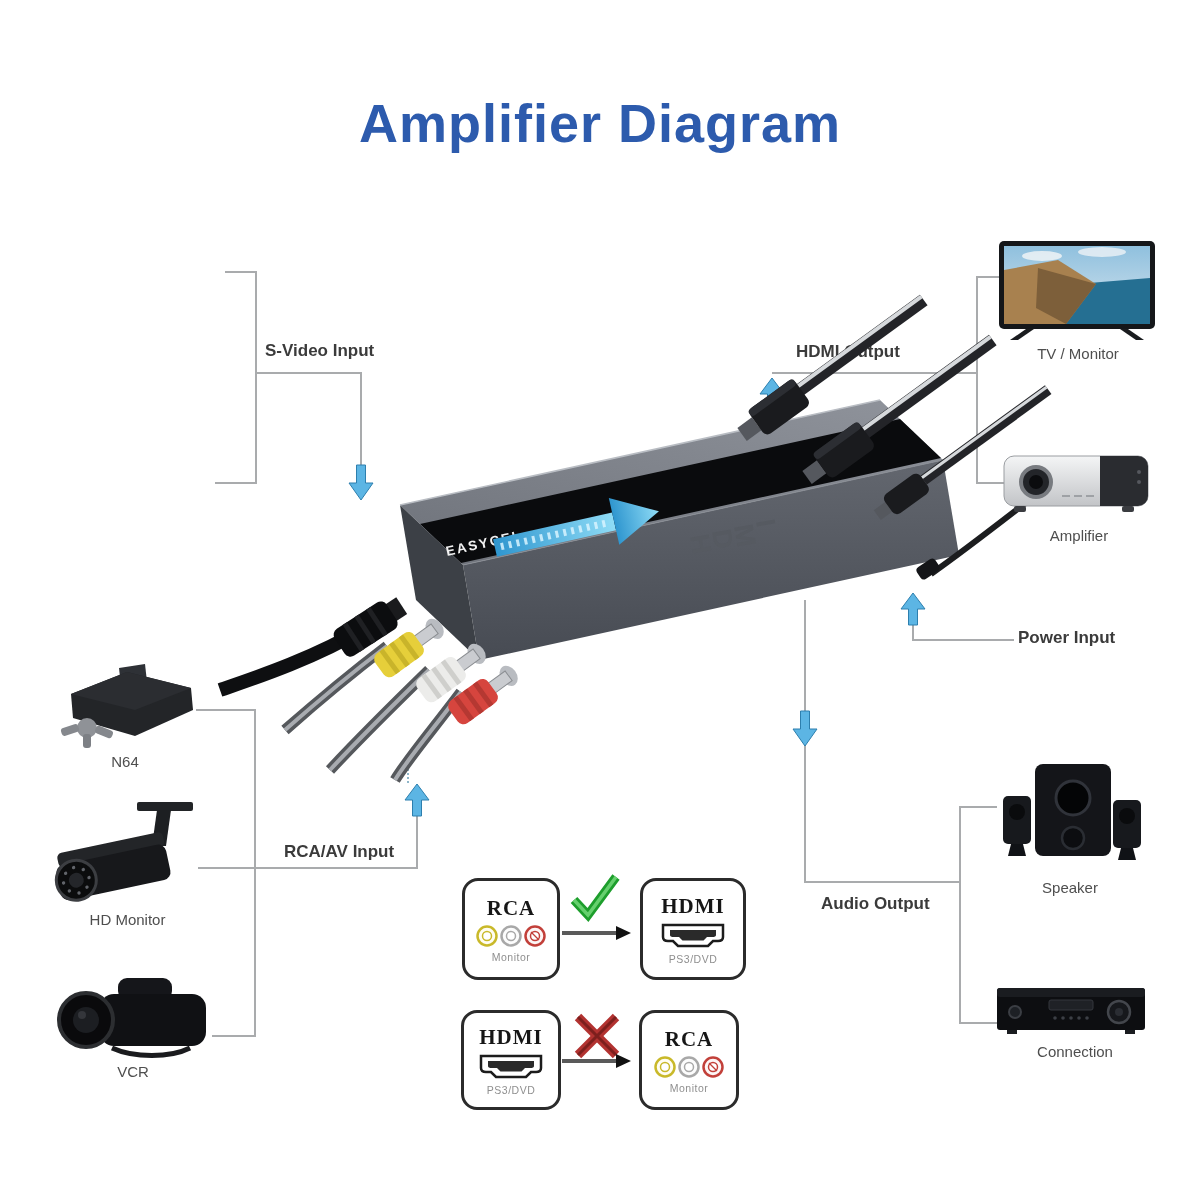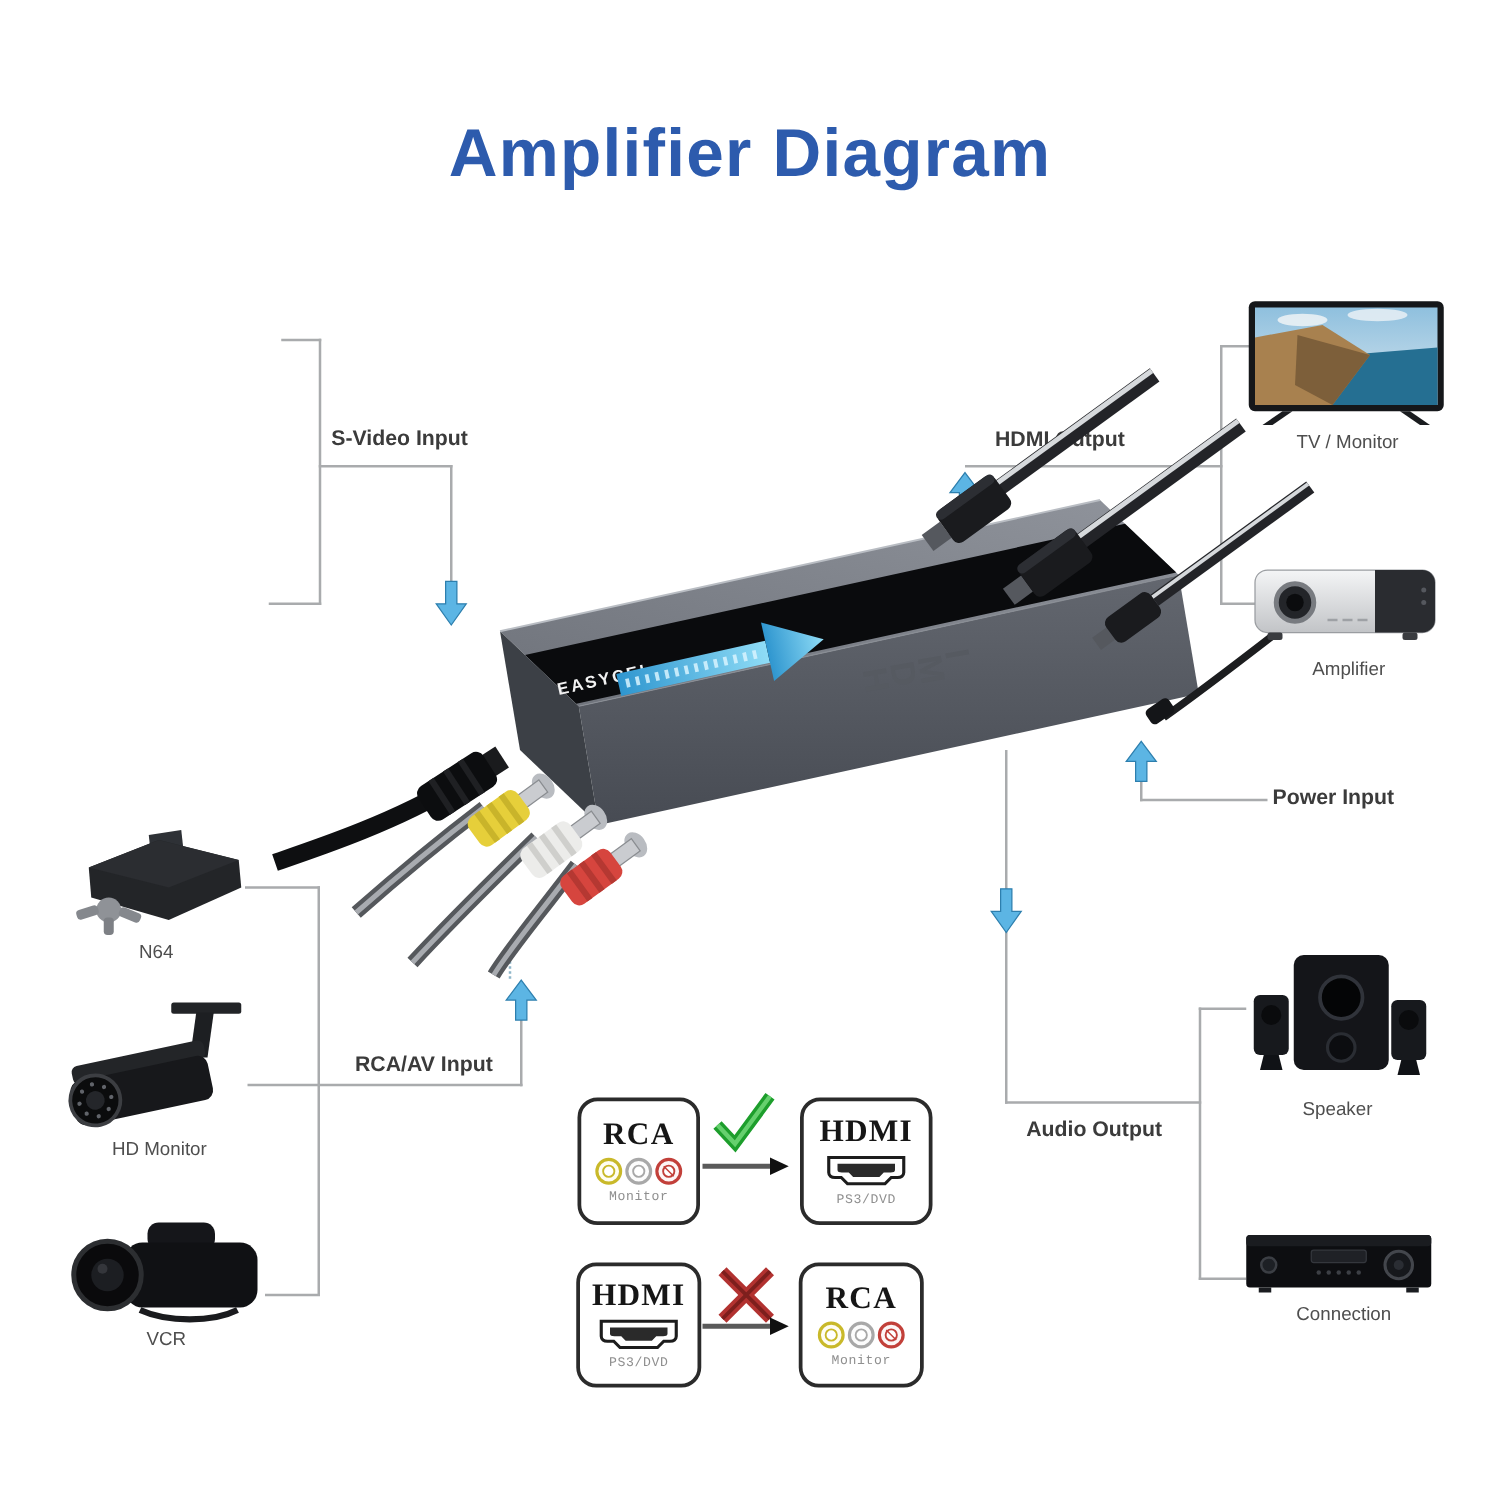--- a/index.html
+++ b/index.html
@@ -18,22 +18,22 @@
   
   .device{position:absolute;text-align:center;}
   .device .dlabel{margin-top:3px;font-size:15px;color:#4e4e4e;white-space:nowrap;}
   
   .barrow{position:absolute;}
   .barrow path{fill:#5cb5e4;stroke:#2d7fae;stroke-width:1;}
   
   .badge{position:absolute;border:3px solid #2b2b2b;border-radius:16px;background:#fff;
          display:flex;flex-direction:column;align-items:center;justify-content:center;gap:3px;}
   .badge .btitle{font-family:"Liberation Serif","DejaVu Serif",serif;font-weight:700;
-                 font-size:25px;letter-spacing:1px;color:#161616;}
-  .badge .bcap{font-size:10.5px;color:#8f8f8f;letter-spacing:.5px;font-family:Liberation Mono, monospace;}
+                 font-size:21px;letter-spacing:1px;color:#161616;}
+  .badge .bcap{font-size:10.5px;color:#8f8f8f;letter-spacing:.5px;}
   .mini-arrow{position:absolute;}
   svg{overflow:visible;display:block;}
 </style>
 </head>
 <body>
 
 <div id="canvas">
 
   <div id="title" class="abs" style="color: rgb(45, 91, 173);">Amplifier Diagram</div>
 

